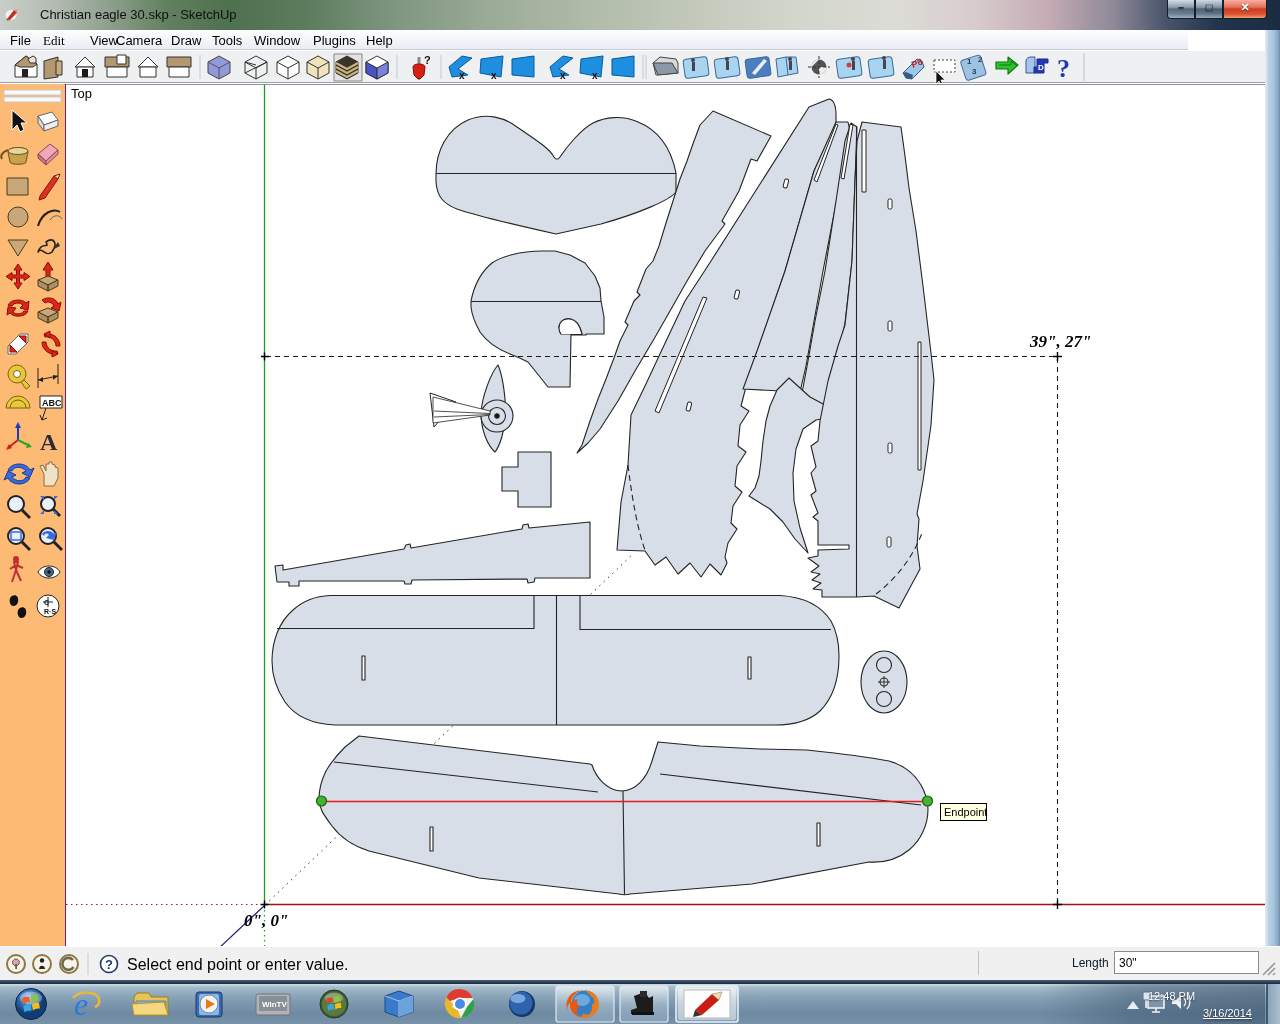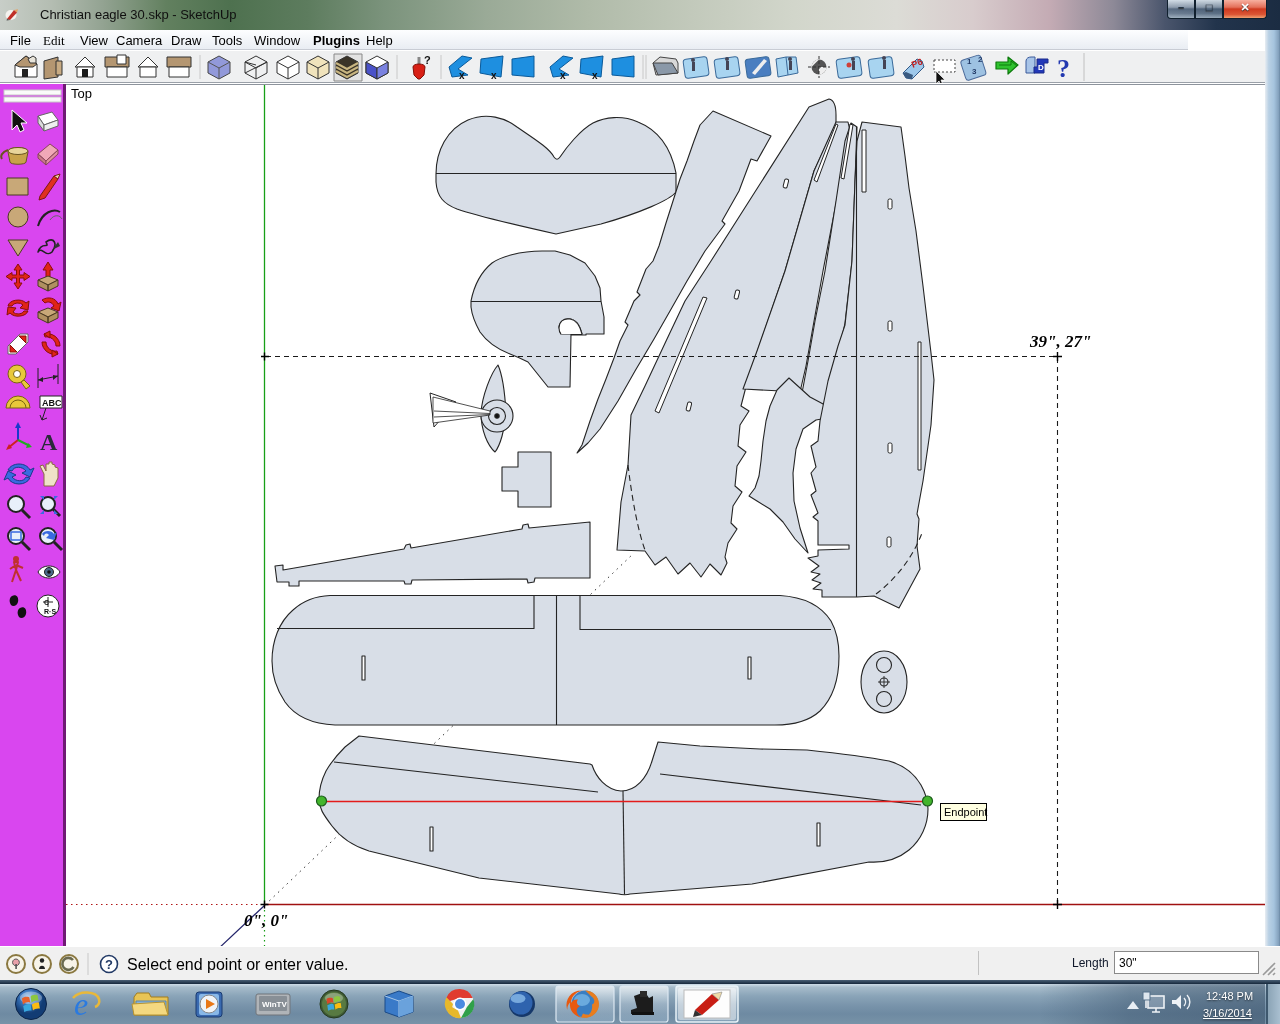--- a/index.html
+++ b/index.html
@@ -14,21 +14,21 @@
     background:linear-gradient(180deg,rgba(235,245,252,.85) 0%,rgba(185,200,214,.65) 40%,rgba(105,128,150,.55) 50%,rgba(150,172,190,.5) 75%,rgba(200,218,230,.7) 100%); }
   .wb.first { border-radius:0 0 0 4px; }
   .wb.close { width:44px; border-radius:0 0 4px 0;
     background:linear-gradient(180deg,#f7b0a0 0%,#e4705a 40%,#cf3a20 50%,#db5534 80%,#f0a070 100%); }
   .wb span { position:absolute; left:0; right:0; top:1px; text-align:center; font-size:11px; color:#fff; font-weight:bold; text-shadow:0 1px 1px #333; }
   #menubar { position:absolute; left:0; top:30px; width:1188px; height:20px;
     background:linear-gradient(180deg,#fdfeff,#e9edf3); border-bottom:1px solid #c8ccd4; }
   #menubar span { position:absolute; top:3px; font-size:13px; color:#000; }
   #toolbar { position:absolute; left:0; top:51px; width:1280px; height:32px; background:#eff0f1; border-bottom:1px solid #9aa0a8; }
   #toolbar svg { position:absolute; left:0; top:0; }
-  #leftbar { position:absolute; left:0; top:84px; width:66px; height:862px; background:#d946ef; border-right:3px solid #701a75; }
+  #leftbar { position:absolute; left:0; top:84px; width:66px; height:862px; background:#fdba74; border-right:1px solid #701a75; }
   #canvas { position:absolute; left:66px; top:84px; width:1199px; height:862px; background:#fff; border-top:1px solid #8d939c; }
   #rightedge { position:absolute; left:1265px; top:30px; width:15px; height:950px;
     background:linear-gradient(90deg,#e8edf2 0%,#b9d0e4 25%,#a6c4de 60%,#7f9cb8 95%,#5a7894 100%); }
   #statusbar { position:absolute; left:0; top:946px; width:1280px; height:34px; background:#f0f0f0; border-top:1px solid #fff; }
   #statusbar .msg { position:absolute; left:127px; top:9px; font-size:16px; color:#000; }
   #statusbar .len { position:absolute; left:1072px; top:9px; font-size:12px; color:#0f172a; }
   #lenbox { position:absolute; left:1114px; top:4px; width:145px; height:23px; background:#fff; border:1px solid #8a8a8a; font-size:12px; padding:4px 0 0 4px; }
   #winbottom { position:absolute; left:0; top:980px; width:1280px; height:4px; background:linear-gradient(180deg,#4a6076,#16283c); }
   #taskbar { position:absolute; left:0; top:984px; width:1280px; height:40px;
     background:linear-gradient(180deg,#cfdde8 0%,#a7bccb 8%,#8aa4b8 30%,#7893aa 55%,#6e8aa2 75%,#7893a8 100%); }
@@ -58,26 +58,26 @@
         </div>
       <div class="wb close">
           <span>✕</span>
         </div>
     </div>
   </div>
 
   <div id="menubar">
     <span style="left:10px;">File</span>
       <span style="left:43px;font-family:Liberation Serif, serif;">Edit</span>
-      <span style="left:80px;">View</span>
+      <span style="left:90px;">View</span>
       <span style="left:116px;">Camera</span>
       <span style="left:171px;">Draw</span>
       <span style="left:212px;">Tools</span>
       <span style="left:254px;">Window</span>
-      <span style="left:313px;font-weight:bold;">Plugins</span>
+      <span style="left:313px;">Plugins</span>
       <span style="left:366px;">Help</span>
   </div>
 
   <div id="toolbar">
     <svg width="1280" height="32" viewBox="0 0 1280 32">
       <g stroke-linejoin="round">
 
       <g>
         <path d="M15,14 L26,5 L37,13 L37,26 L15,26 Z" fill="#fff" stroke="#333"></path>
         <path d="M15,14 L26,5 L37,13 L33,16 L20,16 Z" fill="#b49671" stroke="#333"></path>
@@ -544,15 +544,15 @@
     </g>
     <rect x="1143" y="8" width="7" height="8" fill="#dde6ee" stroke="#55708a"></rect>
     <g fill="#eef2f6">
       <path d="M1172,16 L1176,16 L1181,11 L1181,25 L1176,20 L1172,20 Z"></path>
     </g>
     <g stroke="#eef2f6" stroke-width="1.4" fill="none">
       <path d="M1184,14 A6,6 0 0 1 1184,22"></path>
       <path d="M1187,11 A10,10 0 0 1 1187,25"></path>
     </g>
   </svg>
-  <div class="clock" style="left:1206px;top:990px;">12:48 PM</div>
+  <div class="clock" style="left:1148px;top:990px;">12:48 PM</div>
   <div class="clock" style="left:1203px;top:1007px;text-decoration:underline;">3/16/2014</div>
 </div>
 
 </body></html>

